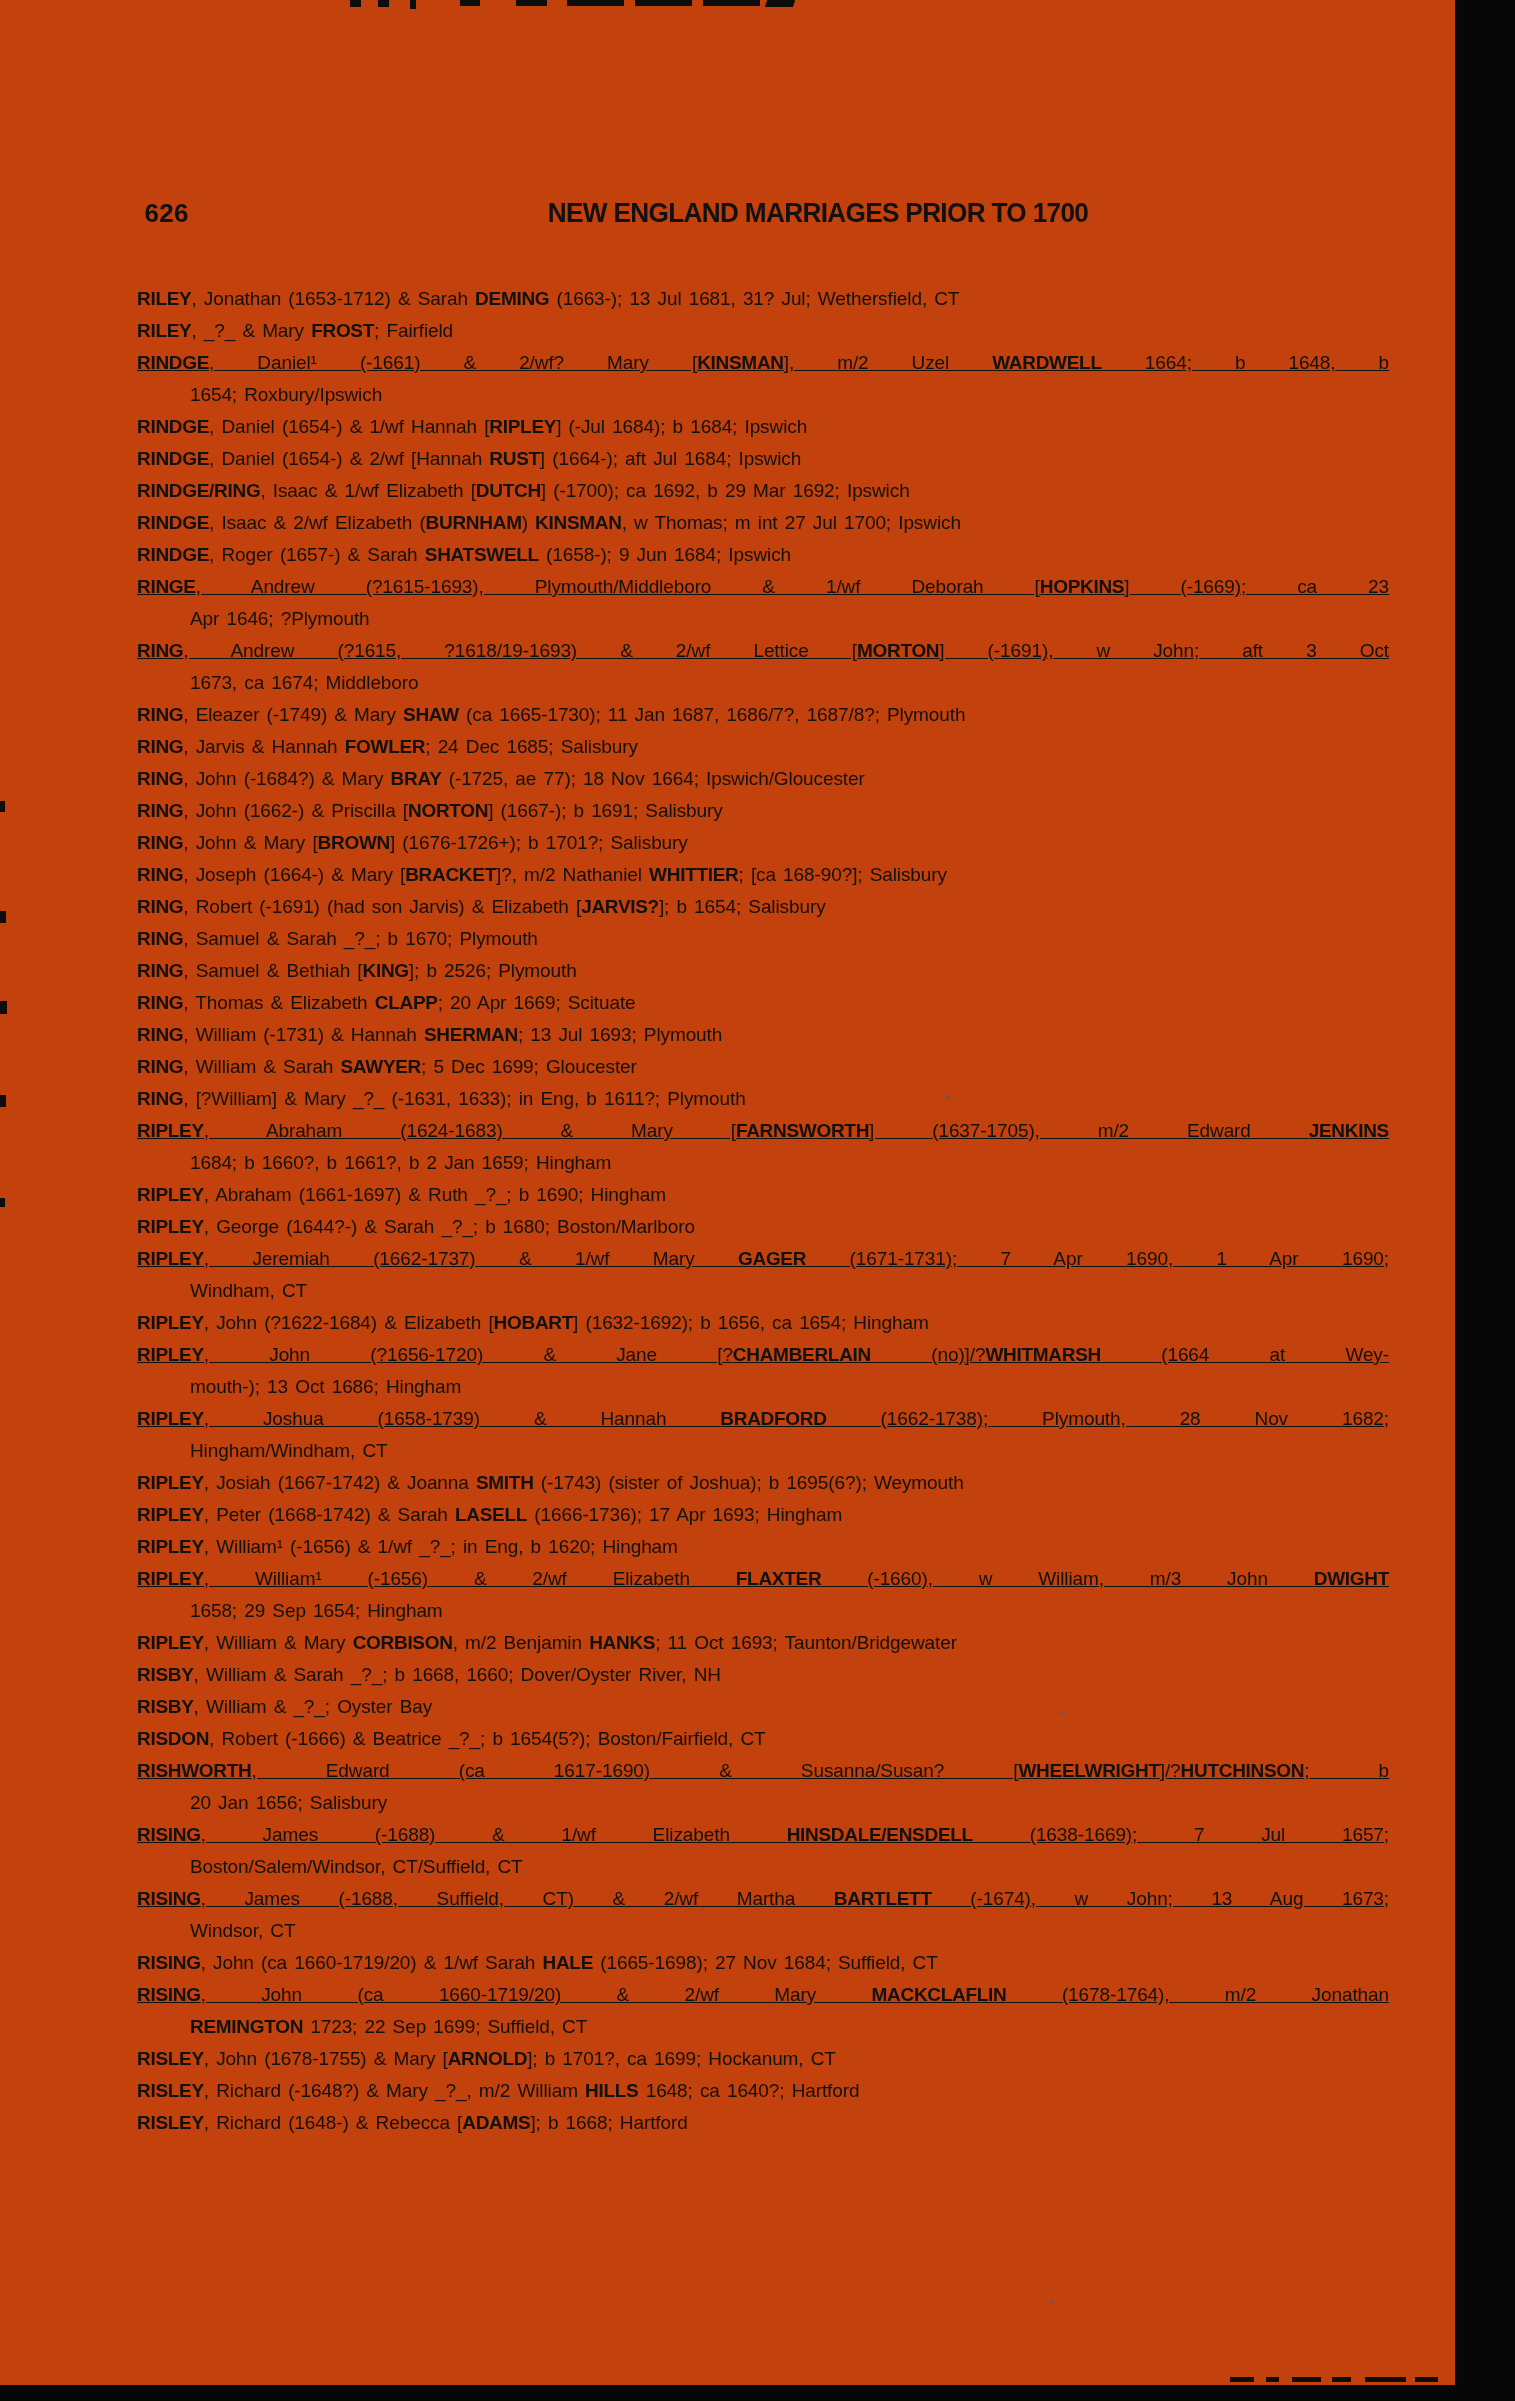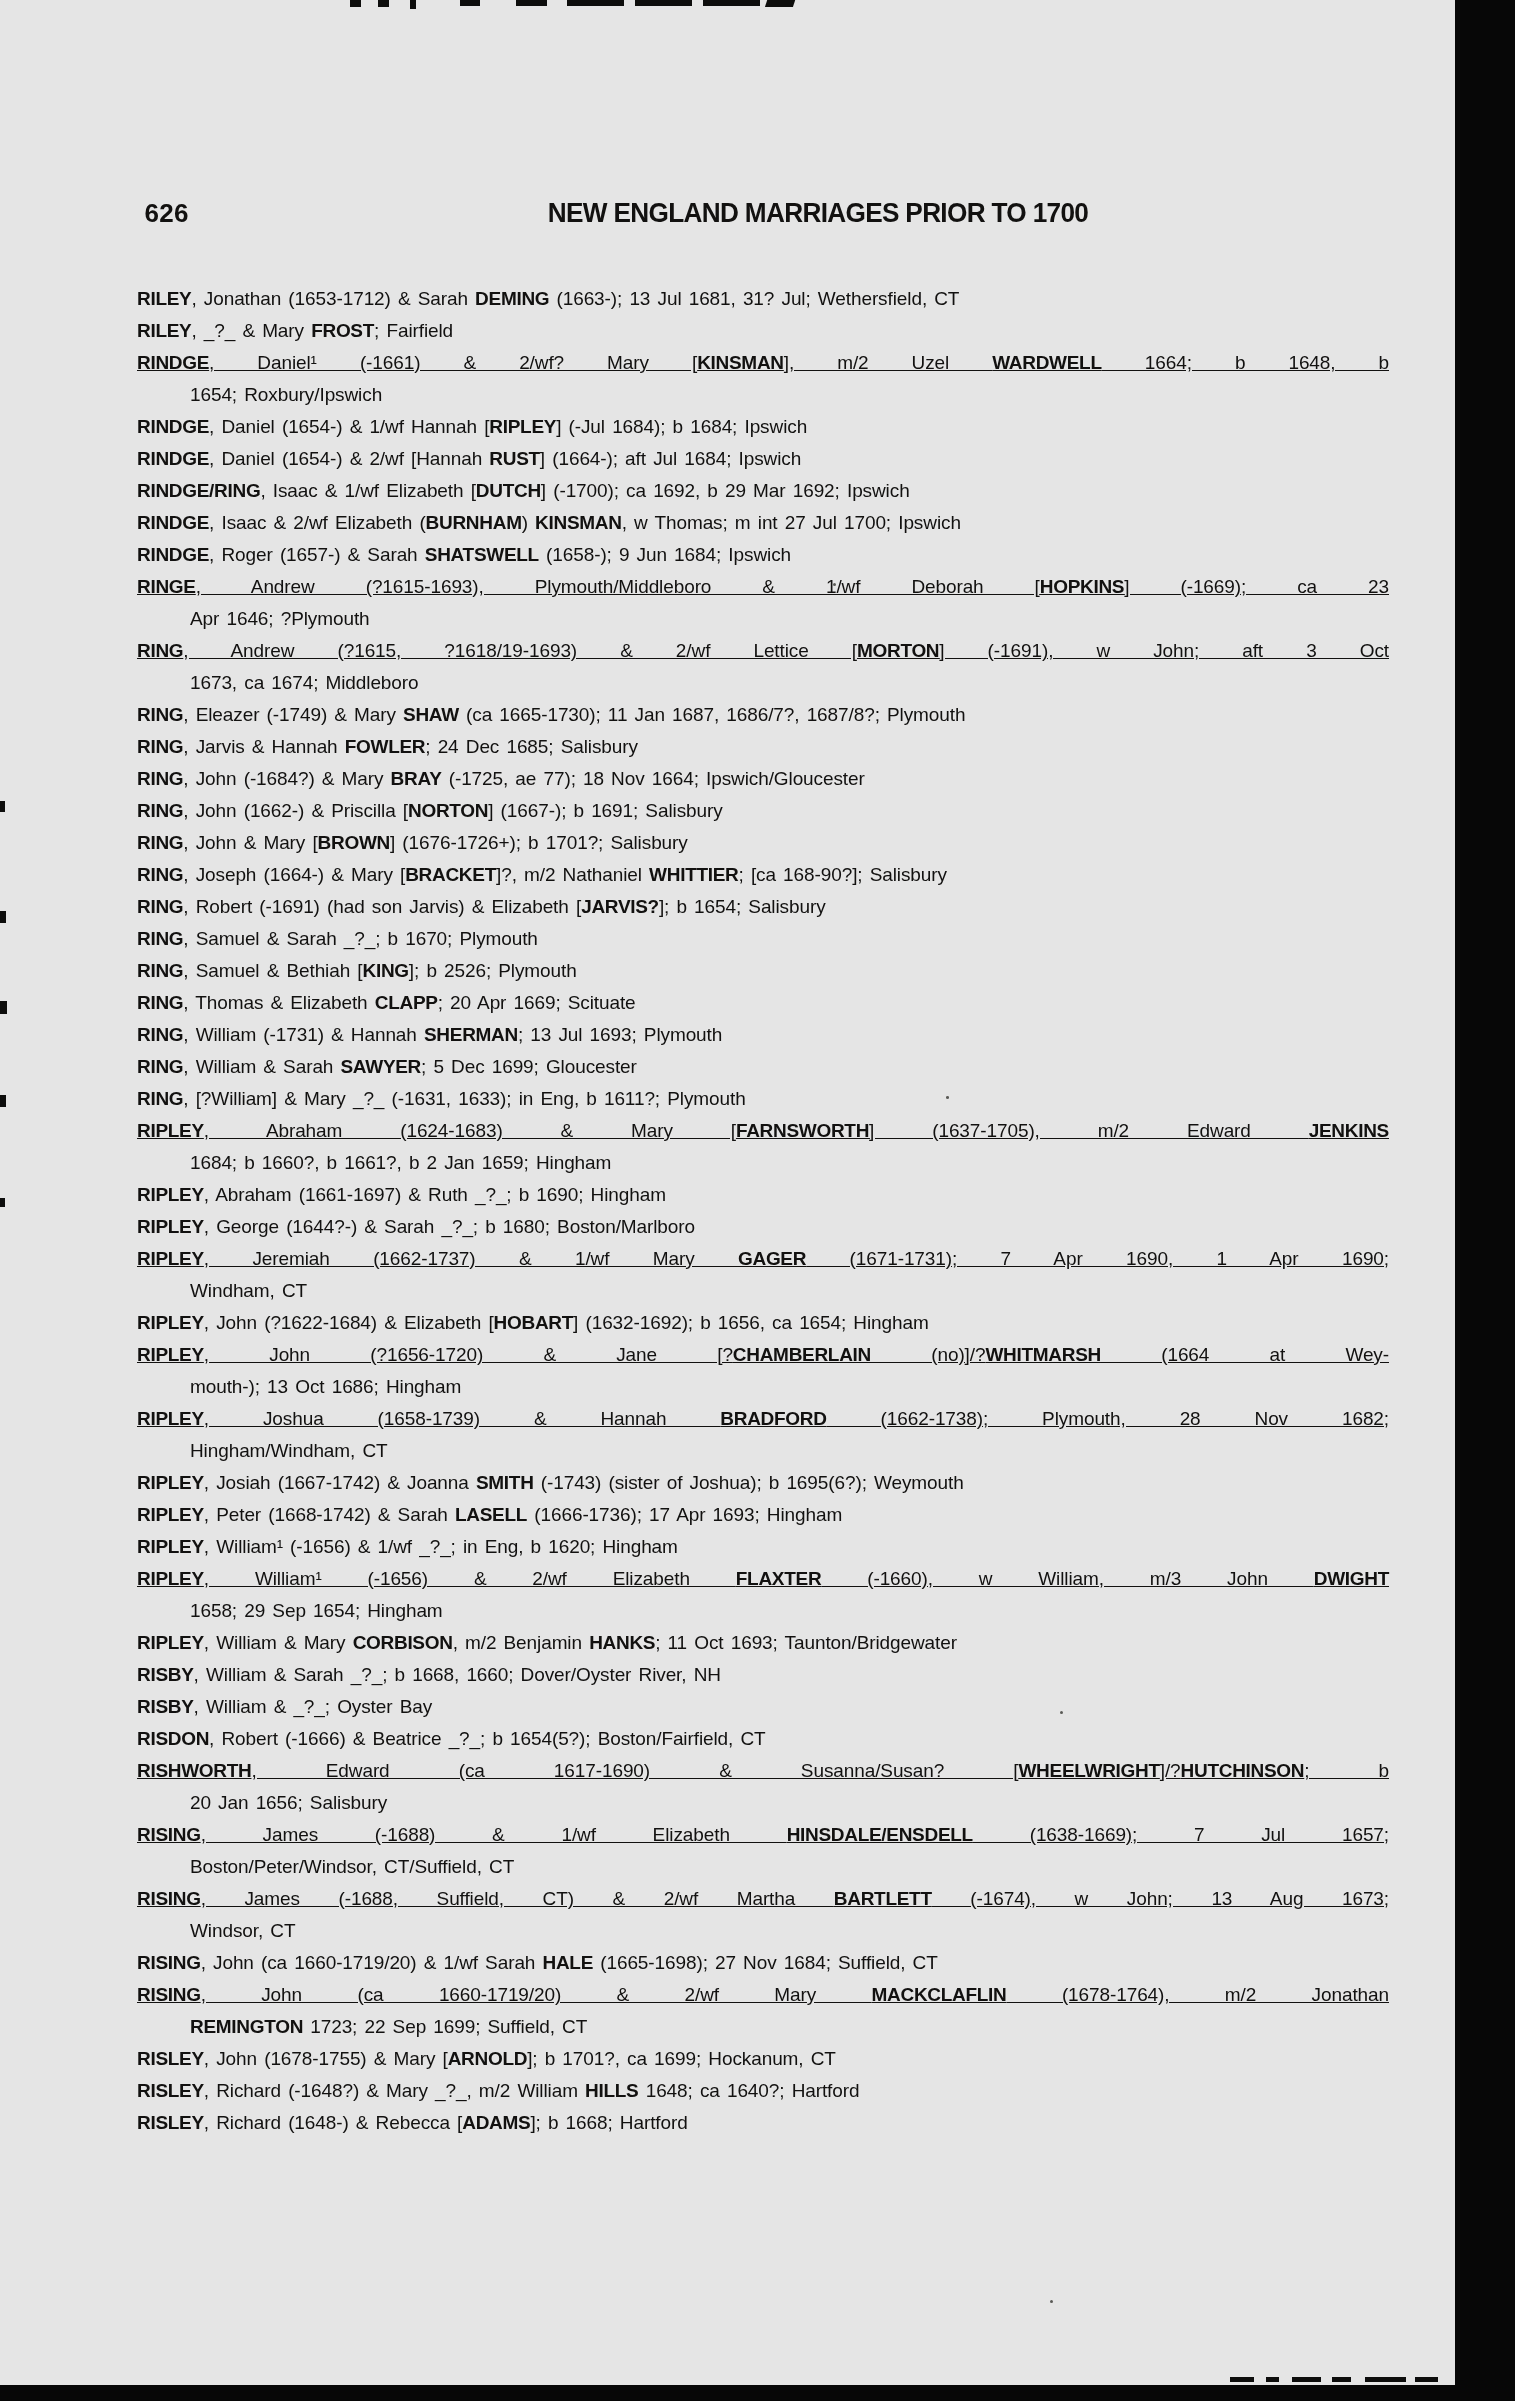--- a/index.html
+++ b/index.html
@@ -5,21 +5,21 @@
   html, body {
     margin: 0; padding: 0;
     width: 1516px; height: 2401px;
     background: #0a0a09;
     overflow: hidden;
   }
   .page {
     position: absolute;
     left: 0; top: 0;
     width: 1455px; height: 2385px;
-    background: #e5e5e5;
+    background: #c2410c;
     color: #121110;
     font-family: "Liberation Sans", sans-serif;
   }
   
   .band-right {
     position: absolute; top: 0; left: 1455px;
     width: 60px; height: 2401px;
     background: #070707;
   }
   .band-bottom {
@@ -260,21 +260,21 @@
       </div>
       <div class="entry">
         <div class="line"><b>RISDON</b><span>, Robert (-1666) &amp; Beatrice _?_; b 1654(5?); Boston/Fairfield, CT</span></div>
       </div>
       <div class="entry">
         <div class="line just"><b>RISHWORTH</b><span>, Edward (ca 1617-1690) &amp; Susanna/Susan? [</span><b>WHEELWRIGHT</b><span>]/?</span><b>HUTCHINSON</b><span>; b</span></div>
         <div class="line cont"><span>20 Jan 1656; Salisbury</span></div>
       </div>
       <div class="entry">
         <div class="line just"><b>RISING</b><span>, James (-1688) &amp; 1/wf Elizabeth </span><b>HINSDALE/ENSDELL</b><span> (1638-1669); 7 Jul 1657;</span></div>
-        <div class="line cont"><span>Boston/Peter/Windsor, CT/Suffield, CT</span></div>
+        <div class="line cont"><span>Boston/Salem/Windsor, CT/Suffield, CT</span></div>
       </div>
       <div class="entry">
         <div class="line just"><b>RISING</b><span>, James (-1688, Suffield, CT) &amp; 2/wf Martha </span><b>BARTLETT</b><span> (-1674), w John; 13 Aug 1673;</span></div>
         <div class="line cont"><span>Windsor, CT</span></div>
       </div>
       <div class="entry">
         <div class="line"><b>RISING</b><span>, John (ca 1660-1719/20) &amp; 1/wf Sarah </span><b>HALE</b><span> (1665-1698); 27 Nov 1684; Suffield, CT</span></div>
       </div>
       <div class="entry">
         <div class="line just"><b>RISING</b><span>, John (ca 1660-1719/20) &amp; 2/wf Mary </span><b>MACKCLAFLIN</b><span> (1678-1764), m/2 Jonathan</span></div>

